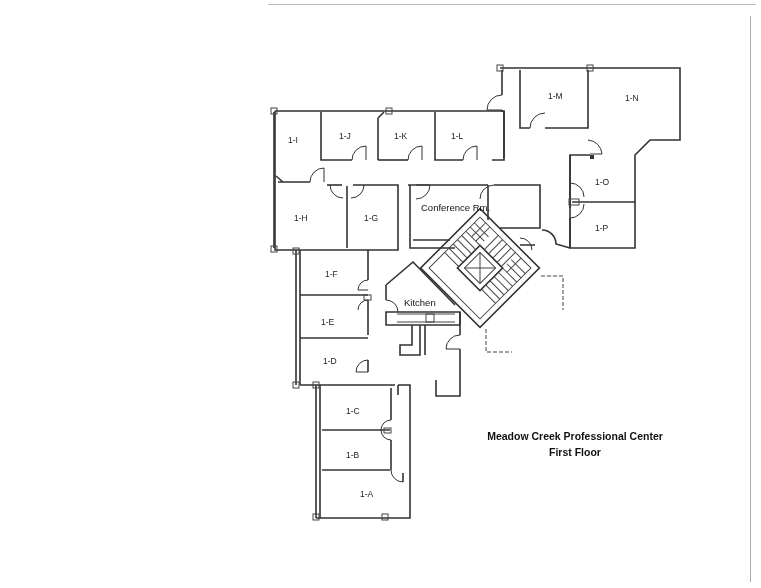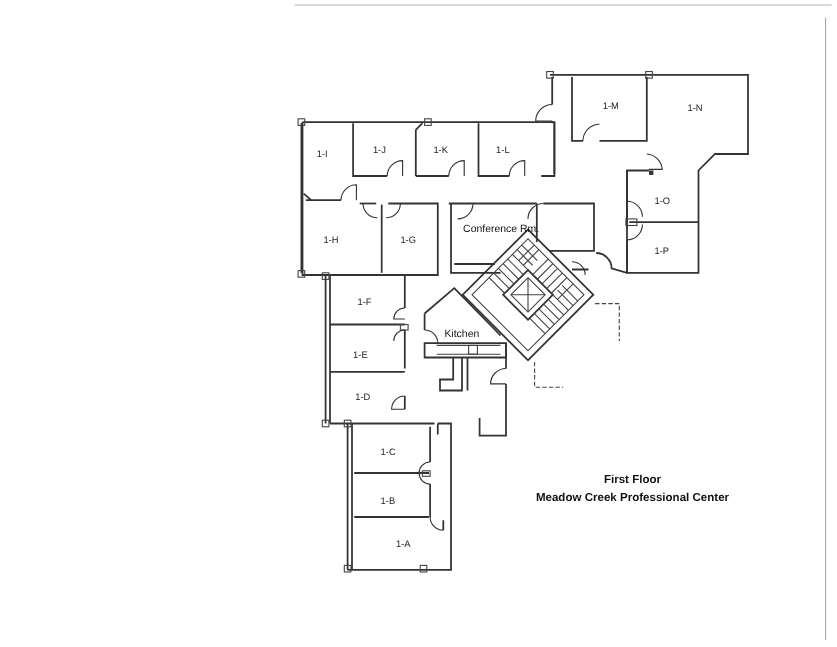--- a/index.html
+++ b/index.html
@@ -152,15 +152,15 @@
     <text class="lbl" x="323" y="364">1-D</text>
     <text class="lbl" x="346" y="414">1-C</text>
     <text class="lbl" x="346" y="458">1-B</text>
     <text class="lbl" x="360" y="497">1-A</text>
     <text class="lbl-lg" x="421" y="211">Conference Rm.</text>
     <text class="lbl-lg" x="404" y="306">Kitchen</text>
   </g>
 </svg>
 
 <div class="title">
+  <div>Meadow Creek Professional Center</div>
   <div>First Floor</div>
-  <div>Meadow Creek Professional Center</div>
 </div>
 
 </body></html>

